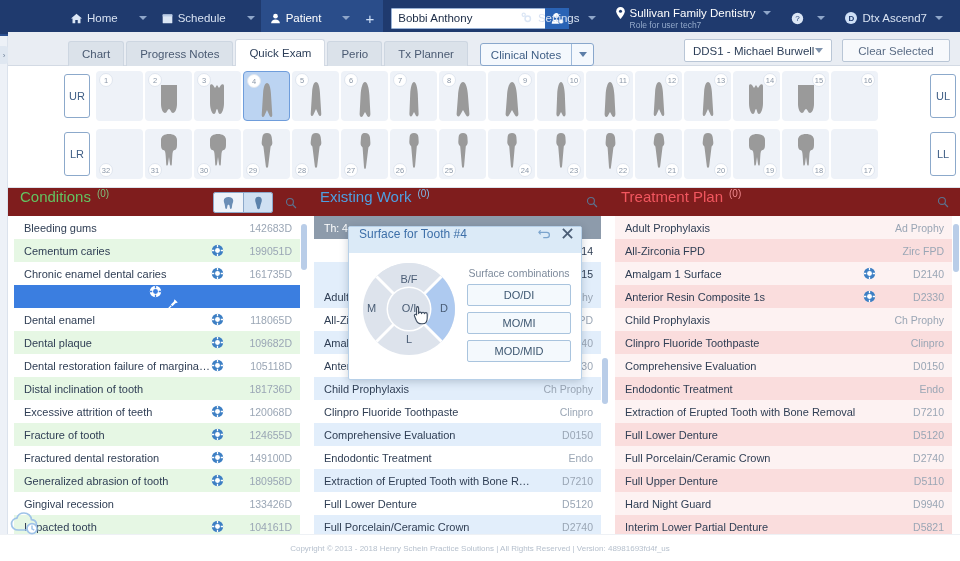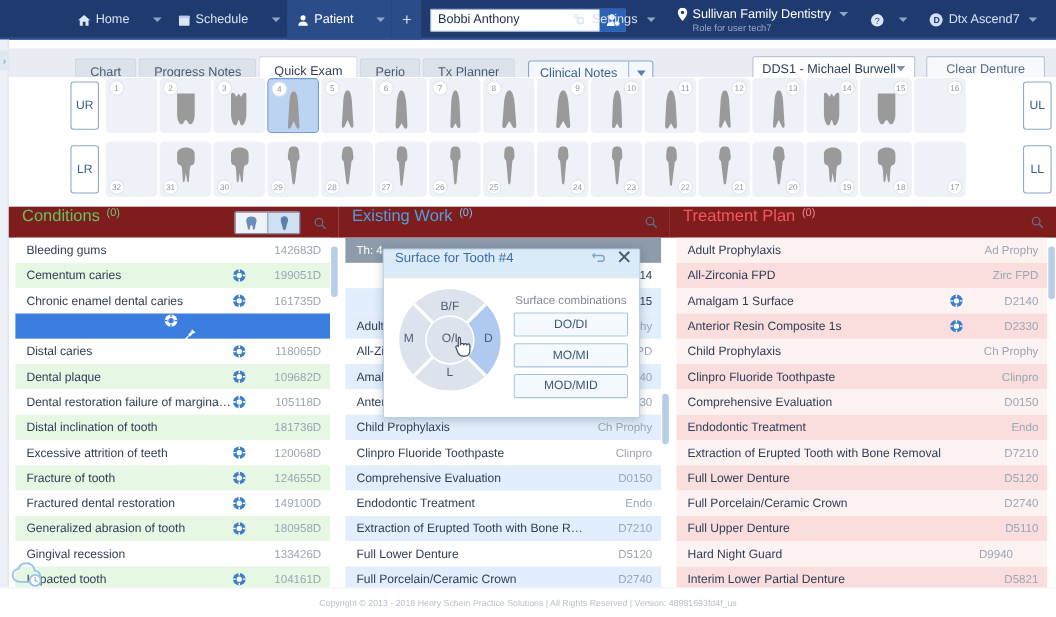--- a/index.html
+++ b/index.html
@@ -67,21 +67,21 @@
     background:#edf1f7; border-right:1px solid #dbe2ec;
   }
   .rail-handle {
     position:absolute; left:0; top:10px; width:8px; height:18px;
     background:#dfe7f1; border-radius:0 3px 3px 0; color:#6f8099;
     font-size:8px; display:flex; align-items:center; justify-content:center;
   }
 
   
   .tabstrip {
-    position:absolute; left:8px; top:44px; width:952px; height:34px;
+    position:absolute; left:8px; top:32px; width:952px; height:34px;
     background:#e9edf3; border-bottom:1px solid #d3dae4;
   }
   .tabs { position:absolute; left:60px; top:7px; display:flex; align-items:flex-end; }
   .tab {
     height:25px; padding:0 13px; display:flex; align-items:center;
     font-size:11.5px; color:#4a5a72; background:#dbe2ea;
     border:1px solid #cdd6e1; border-bottom:none; border-radius:3px 3px 0 0;
     margin-right:2px;
   }
   .tab.active { background:#ffffff; color:#2c3e58; border-color:#d3dae4; height:27px; }
@@ -357,21 +357,21 @@
         <div class="cn-arrow">
             <i class="arrow-dn"></i>
           </div>
       </div>
     </div>
 
     <div class="provider-select">
       <span>DDS1 - Michael Burwell</span>
       <i class="arrow-dn"></i>
     </div>
-    <div class="clear-selected">Clear Denture</div>
+    <div class="clear-selected">Clear Selected</div>
   </div>
 
   <div class="chart-area">
     <div class="quad-label" style="left:56px; top:4px;">UR</div>
     <div class="quad-label" style="left:922px; top:4px;">UL</div>
     <div class="quad-label" style="left:56px; top:62px;">LR</div>
     <div class="quad-label" style="left:922px; top:62px;">LL</div>
 
     <div class="tooth-row" id="upper-row" style="left:88px; top:1px;">
         <div class="tooth-cell">
@@ -627,21 +627,21 @@
               </svg>
             </span>
             <span class="dot-ico" style="margin-left: 34px;">
               <svg width="13" height="13" viewBox="0 0 16 16">
                 <path d="M10.5 1.5 L14.5 5.5 L11.5 6.5 L8 10 L6 8 L9.5 4.5 Z" fill="#ffffff"></path>
                 <line x1="6.5" y1="9.5" x2="2" y2="14" stroke="#ffffff" stroke-width="1.5"></line>
               </svg>
             </span>
           </div>
           <div class="row a">
-            <span class="label">Distal caries</span>
+            <span class="label">Dental enamel</span>
             <span class="dot-ico">
               <svg width="13" height="13" viewBox="0 0 16 16">
                 <circle cx="8" cy="8" r="7" fill="#3d7fc4"></circle>
                 <circle cx="8" cy="8" r="3" fill="#ffffff"></circle>
                 <path d="M8 1 L8 4 M8 12 L8 15 M1 8 L4 8 M12 8 L15 8" stroke="#ffffff" stroke-width="1.6"></path>
               </svg>
             </span>
             <span class="code" style="min-width: 54px; text-align: right;">118065D</span>
           </div>
           <div class="row b">
@@ -894,21 +894,21 @@
           <div class="row a">
             <span class="label">Full Porcelain/Ceramic Crown</span>
             <span class="code" style="min-width: 54px; text-align: right;">D2740</span>
           </div>
           <div class="row b">
             <span class="label">Full Upper Denture</span>
             <span class="code" style="min-width: 54px; text-align: right;">D5110</span>
           </div>
           <div class="row a">
             <span class="label">Hard Night Guard</span>
-            <span class="code" style="min-width: 54px; text-align: left;">D9940</span>
+            <span class="code" style="min-width: 54px; text-align: right;">D9940</span>
           </div>
           <div class="row b">
             <span class="label">Interim Lower Partial Denture</span>
             <span class="code" style="min-width: 54px; text-align: right;">D5821</span>
           </div>
         </div>
       <div class="scrollbar">
         <div class="scrollthumb" style="top:6px;height:48px;"></div>
       </div>
     </div>

